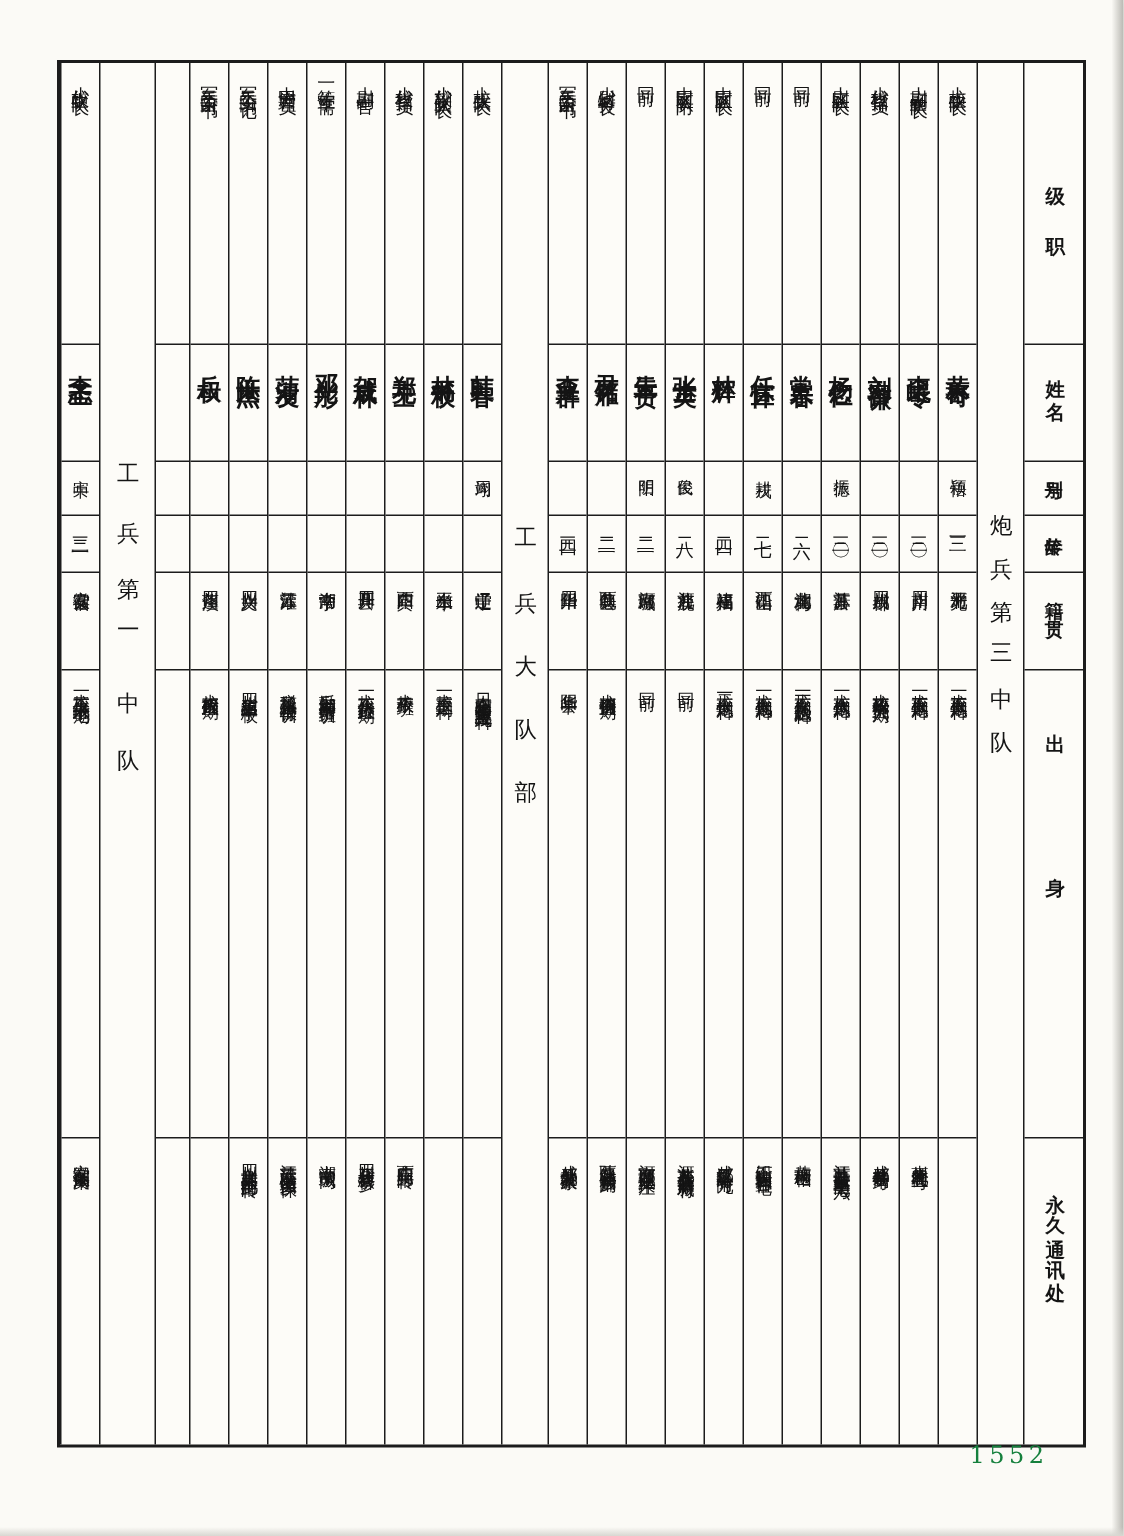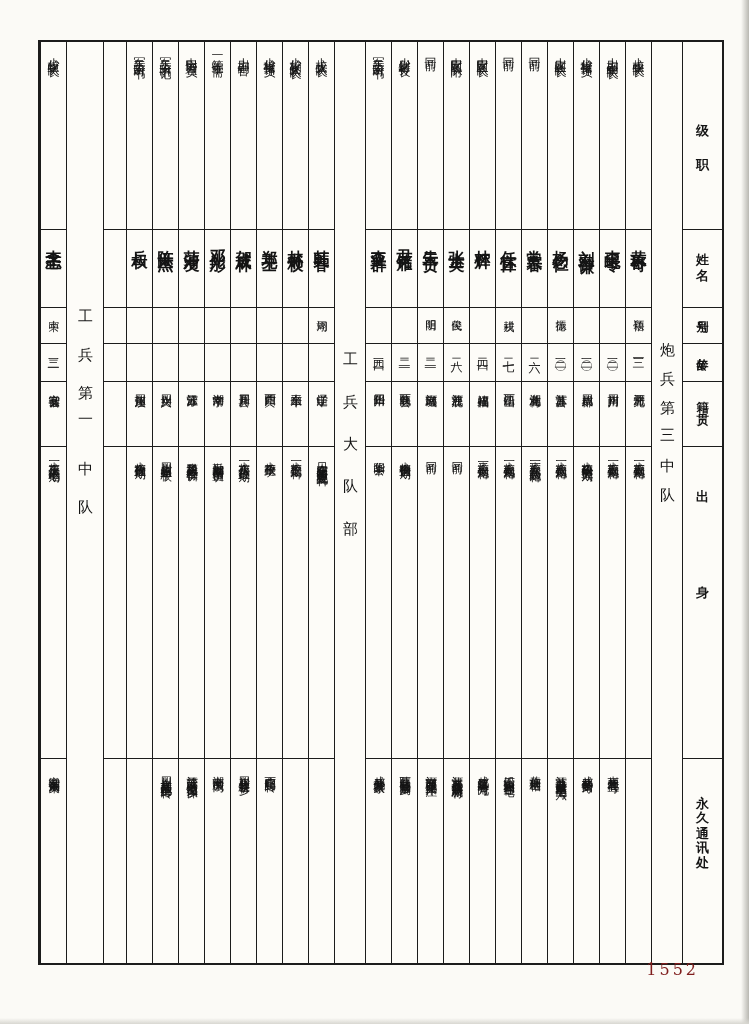--- a/index.html
+++ b/index.html
@@ -48,21 +48,21 @@
   .lbl-native .vtxt{font-size:12.5px;padding-top:9px;letter-spacing:12px;}
   .lbl-education .vtxt{padding-top:32px;letter-spacing:96px;}
   .lbl-address .vtxt{padding-top:26px;letter-spacing:15px;}
 
   .section .vtxt{font-size:15px;}
   .sec-artillery-3rd-company .vtxt{padding-top:288px;letter-spacing:29px;}
   .sec-engineer-battalion-hq .vtxt{padding-top:298px;letter-spacing:42px;}
   .sec-engineer-1st-company .vtxt{padding-top:255px;letter-spacing:38px;}
 
   .page-number{position:absolute;top:960px;right:50px;font-family:"DejaVu Serif",serif;
-    font-size:16px;letter-spacing:3px;color:#7f1d1d;text-align:center;}
+    font-size:16px;letter-spacing:3px;color:#15803d;text-align:center;}
 </style>
 </head>
 <body>
 
 <div class="page">
   <div class="roster" id="roster">
       <div class="col header">
         <div class="cell h-rank lbl lbl-rank">
           <span class="vtxt">级职</span>
         </div>

